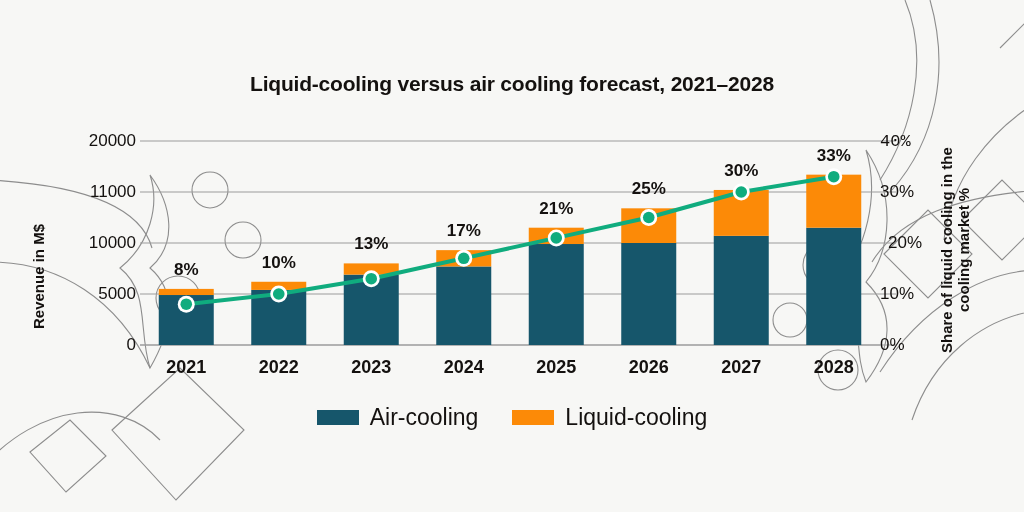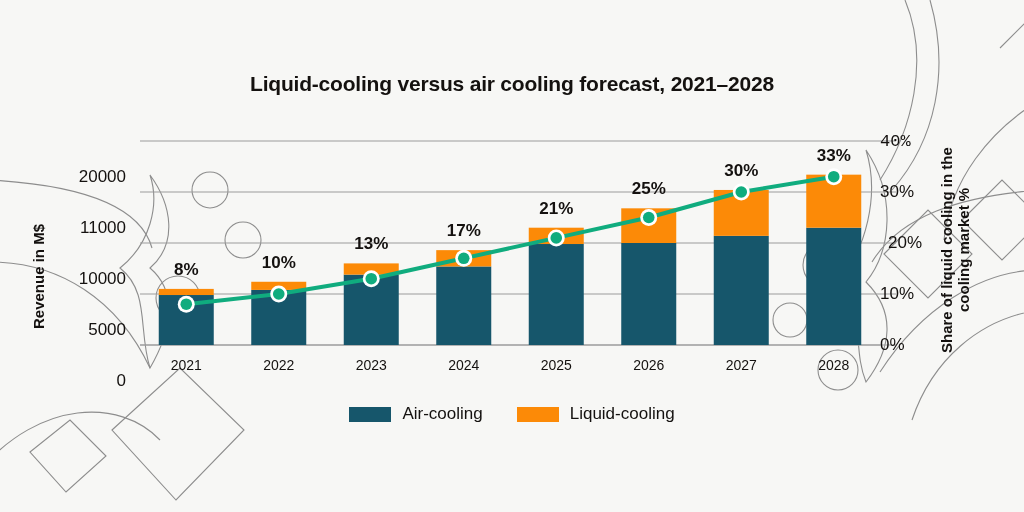--- a/index.html
+++ b/index.html
@@ -24,51 +24,51 @@
   }
 
   
   .plot{position:absolute;left:0;top:0;width:1024px;height:512px;}
 
   .ytick{
     position:absolute;text-align:right;width:100px;
     font-size:17px;color:#14110f;
     transform:translateY(-50%);
   }
-  .ytick.left{left:26px;margin-top:36px;}
+  .ytick.left{left:36px;}
   .ytick.right{left:880px;text-align:left;}
 
   .axis-title{
     position:absolute;font-size:15px;font-weight:bold;color:#14110f;
     writing-mode:vertical-rl;transform:rotate(180deg);
     text-align:center;line-height:1.15;
   }
   .axis-title.left{left:30px;top:196px;height:160px;}
   .axis-title.right{left:938px;top:140px;height:220px;}
 
   .xtick{
     position:absolute;top:357px;width:90px;text-align:center;
-    font-size:14px;font-weight:normal;color:#14110f;
+    font-size:18px;font-weight:bold;color:#14110f;
   }
 
   .bar-label{
     position:absolute;width:90px;text-align:center;
     font-size:17px;font-weight:bold;color:#14110f;
     transform:translateY(-100%);
   }
 
   
   .legend{
     position:absolute;left:0;top:404px;width:1024px;
     display:flex;justify-content:center;align-items:center;gap:34px;
   }
   .legend-item{display:flex;align-items:center;gap:11px;}
   .swatch{width:42px;height:15px;display:block;}
   .line-swatch{width:42px;height:14px;display:block;}
-  .legend-label{font-size:17px;color:#14110f;}
+  .legend-label{font-size:23px;color:#14110f;}
 </style>
 </head>
 <body>
 
 <div id="stage">
 
   <svg class="deco" viewBox="0 0 1024 512" xmlns="http://www.w3.org/2000/svg" fill="none" stroke="#8d8d8d" stroke-width="1.1">
     <path d="M150 175 C 172 205, 178 244, 150 268 C 178 292, 172 330, 150 368 C 138 330, 150 292, 120 268 C 150 244, 160 205, 150 175 Z"></path>
     <path d="M-10 262 C 60 262, 118 300, 150 368"></path>
     <path d="M-10 180 C 80 185, 140 205, 152 248"></path>

